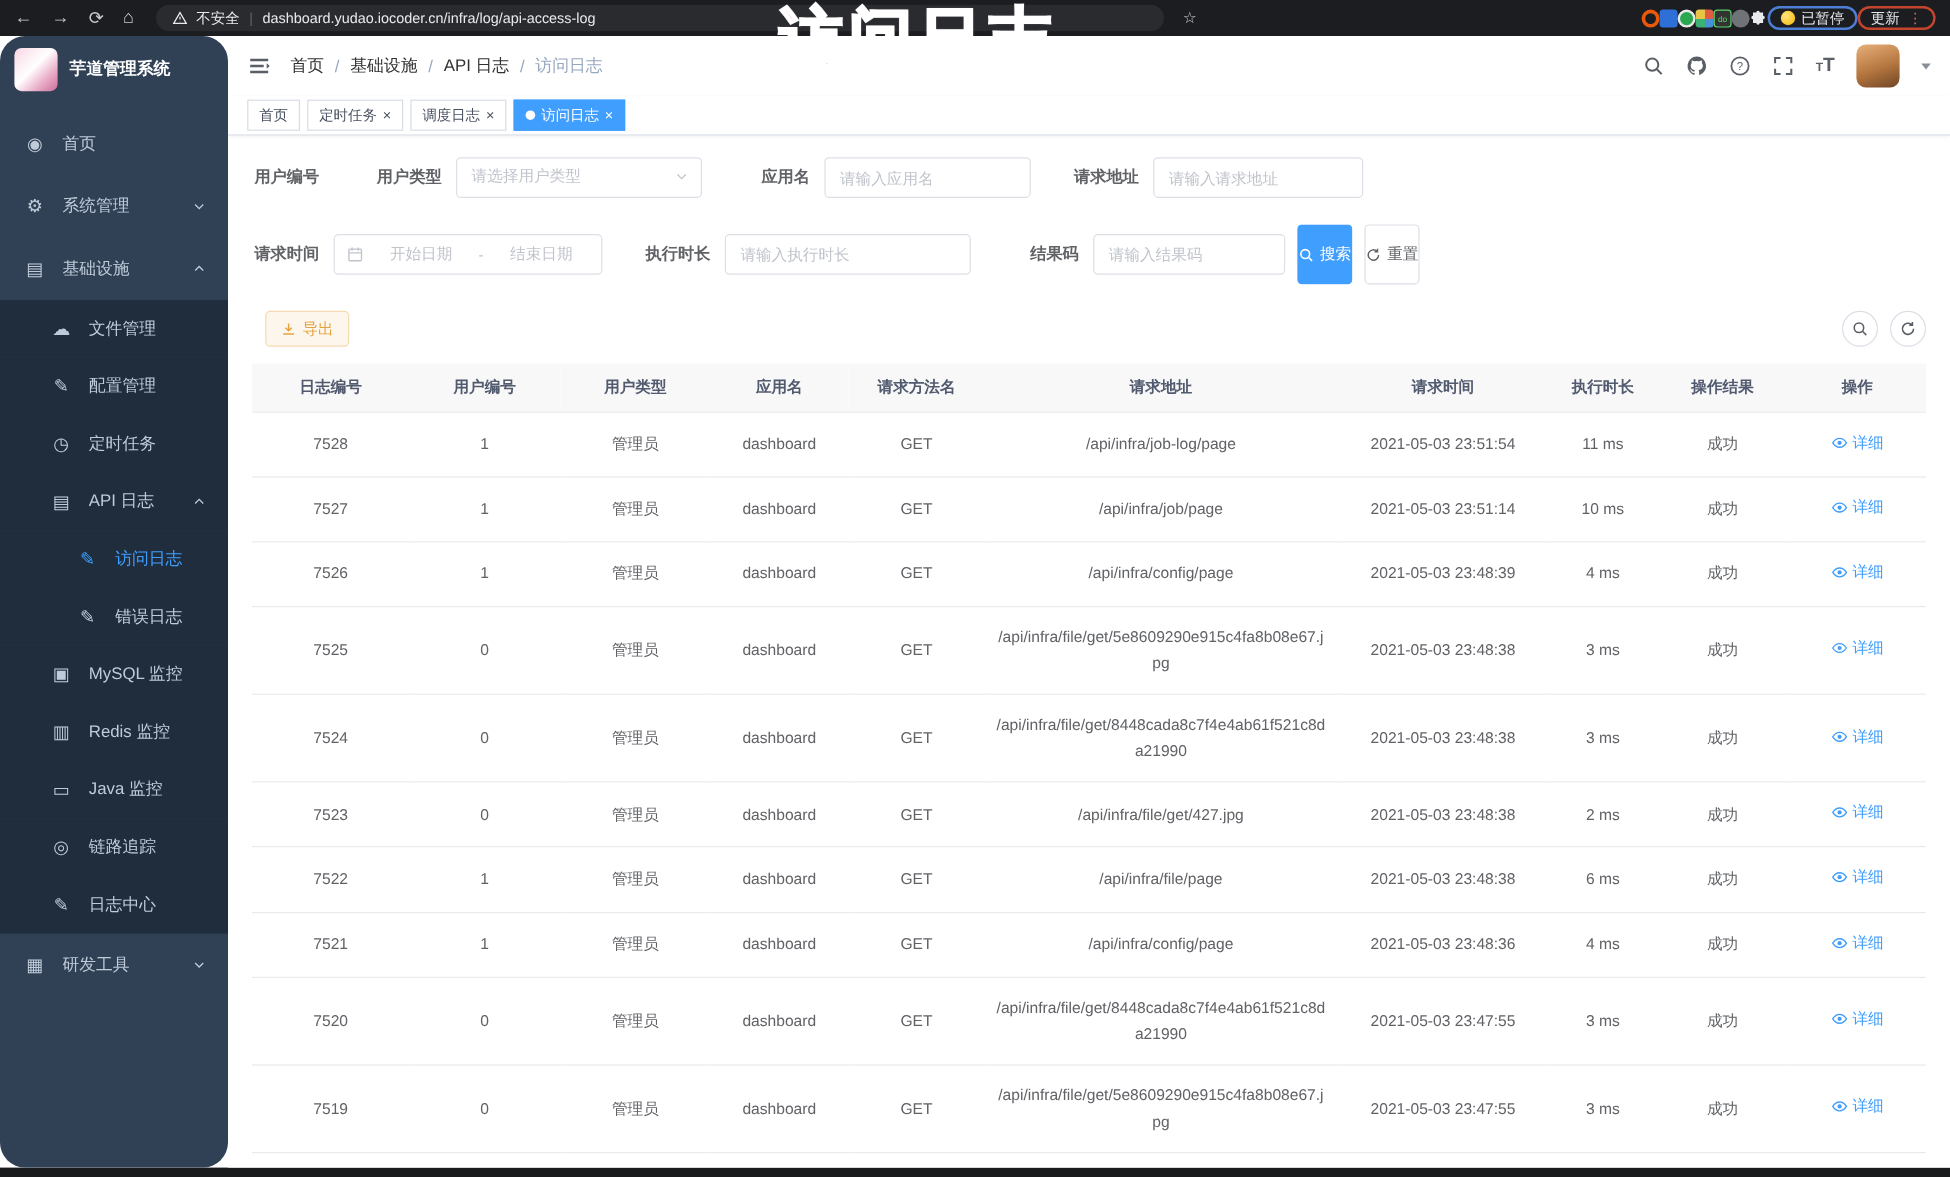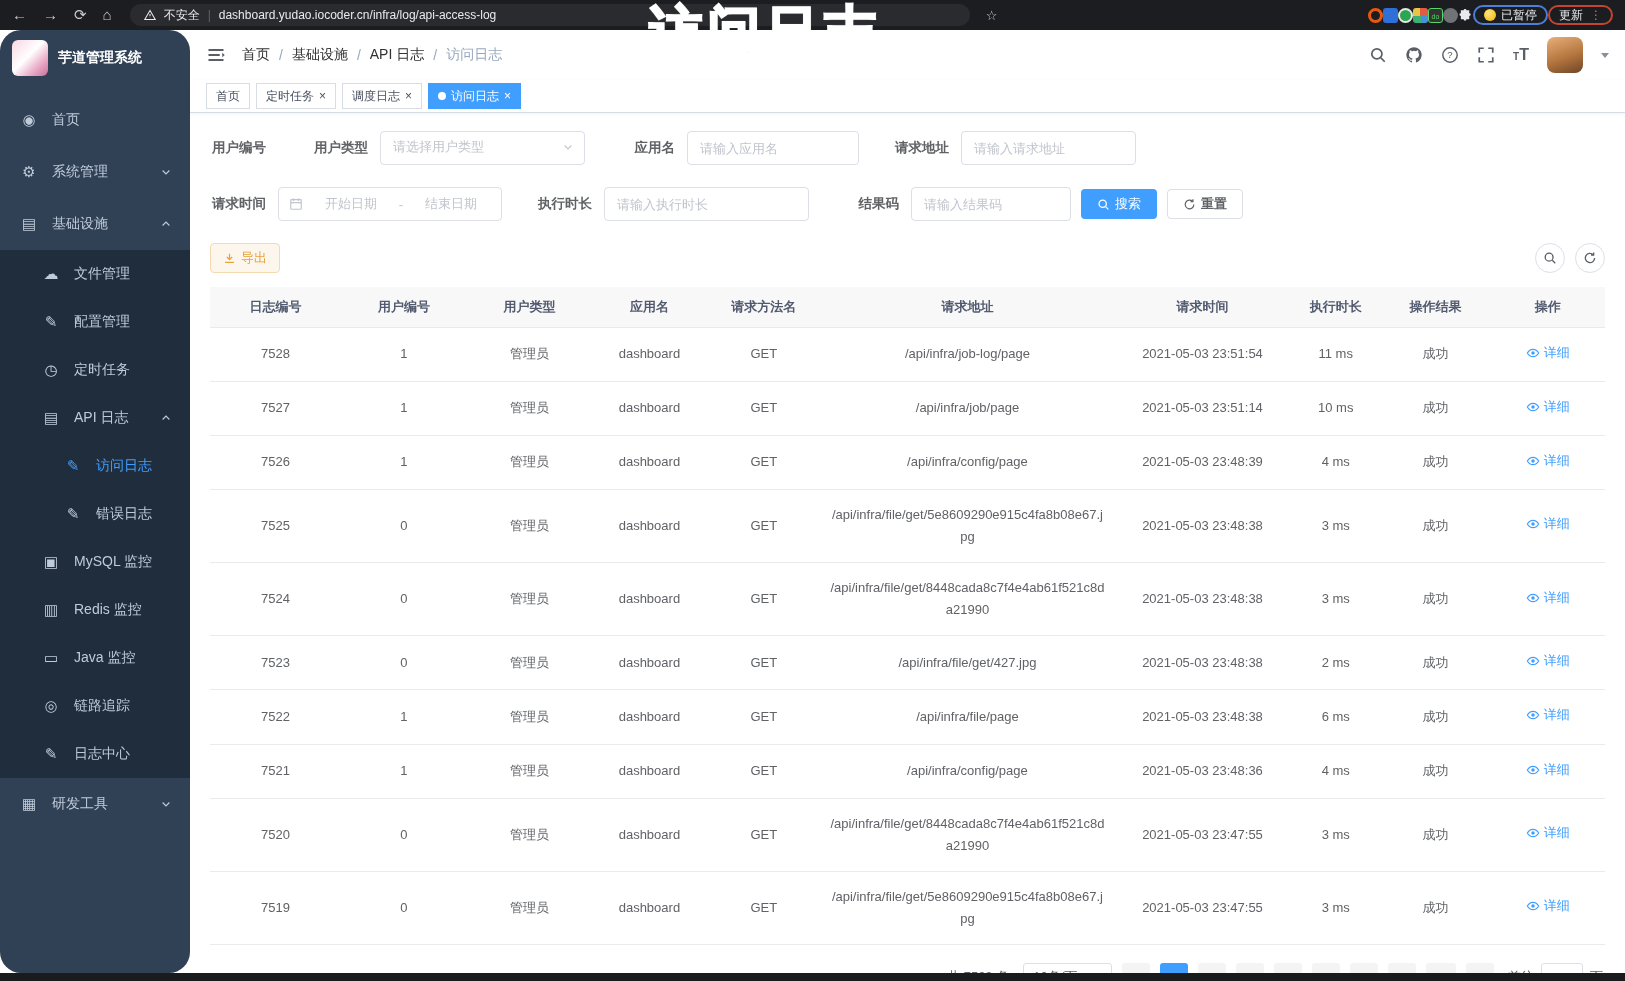--- a/index.html
+++ b/index.html
@@ -80,25 +80,25 @@
   .filter-row { display:flex; align-items:center; margin-bottom:22px; }
   .f-group { display:flex; align-items:center; margin-right:34px; }
   .f-label { font-size:13.5px; font-weight:700; color:#606266; margin-right:12px; white-space:nowrap; min-width:56px; text-align:right; }
   .f-input { height:34px; border:1px solid #dcdfe6; border-radius:4px; padding:0 12px; font-size:13px; color:#606266; outline:none; font-family:inherit; background:#fff; }
   .f-input::placeholder { color:#c0c4cc; }
   .f-select { height:34px; border:1px solid #dcdfe6; border-radius:4px; padding:0 10px 2px 12px; font-size:13px; color:#c0c4cc; display:flex; align-items:center; justify-content:space-between; cursor:pointer; background:#fff; }
   .f-select svg { width:12px; height:12px; color:#c0c4cc; }
   .range { width:224px; height:34px; border:1px solid #dcdfe6; border-radius:4px; padding:0 10px; font-size:13px; color:#c0c4cc; display:flex; align-items:center; gap:8px; cursor:pointer; background:#fff; }
   .range svg { width:14px; height:14px; flex-shrink:0; }
   .range .rtxt { flex:1; text-align:center; white-space:nowrap; }
-  .btn { height:30px; border-radius:4px; padding:0 15px; font-size:13px; display:inline-flex; align-items:center; gap:5px; cursor:pointer; border:1px solid transparent; font-family:inherit; }
+  .btn { height:50px; border-radius:4px; padding:0 0; font-size:13px; display:inline-flex; align-items:center; gap:5px; cursor:pointer; border:1px solid transparent; font-family:inherit; }
   .btn svg { width:13px; height:13px; }
   .btn-primary { background:#409EFF; color:#fff; margin-left:10px; }
-  .btn-plain { background:#fff; border-color:#dcdfe6; color:#606266; margin-left:10px;font-weight:bold; }
-  .btn-export { background:#fdf6ec; border-color:#f5dab1; color:#e6a23c; height:30px; padding:0 12px; }
+  .btn-plain { background:#fff; border-color:#dcdfe6; color:#606266; margin-left:10px; }
+  .btn-export { background:#fdf6ec; border-color:#f5dab1; color:#e6a23c; height:30px; padding:0 12px;margin-left:11px; }
 
   .toolbar { display:flex; align-items:center; margin:2px 0 14px; }
   .tool-circles { margin-left:auto; display:flex; gap:10px; }
   .circle-btn { width:30px; height:30px; border:1px solid #dcdfe6; border-radius:50%; display:flex; align-items:center; justify-content:center; color:#5a5e66; background:#fff; cursor:pointer; }
   .circle-btn svg { width:14px; height:14px; }
 
   
   table { width:100%; border-collapse:collapse; font-size:13px; color:#606266; table-layout:fixed; }
   thead th { background:#f8f8f9; color:#515a6e; font-weight:700; height:40px; padding:6px 4px; border-bottom:1px solid #e8eaec; text-align:center; white-space:nowrap; }
   tbody td { text-align:center; padding:14px 8px; border-bottom:1px solid #e8eaec; word-break:break-all; line-height:1.7; }

